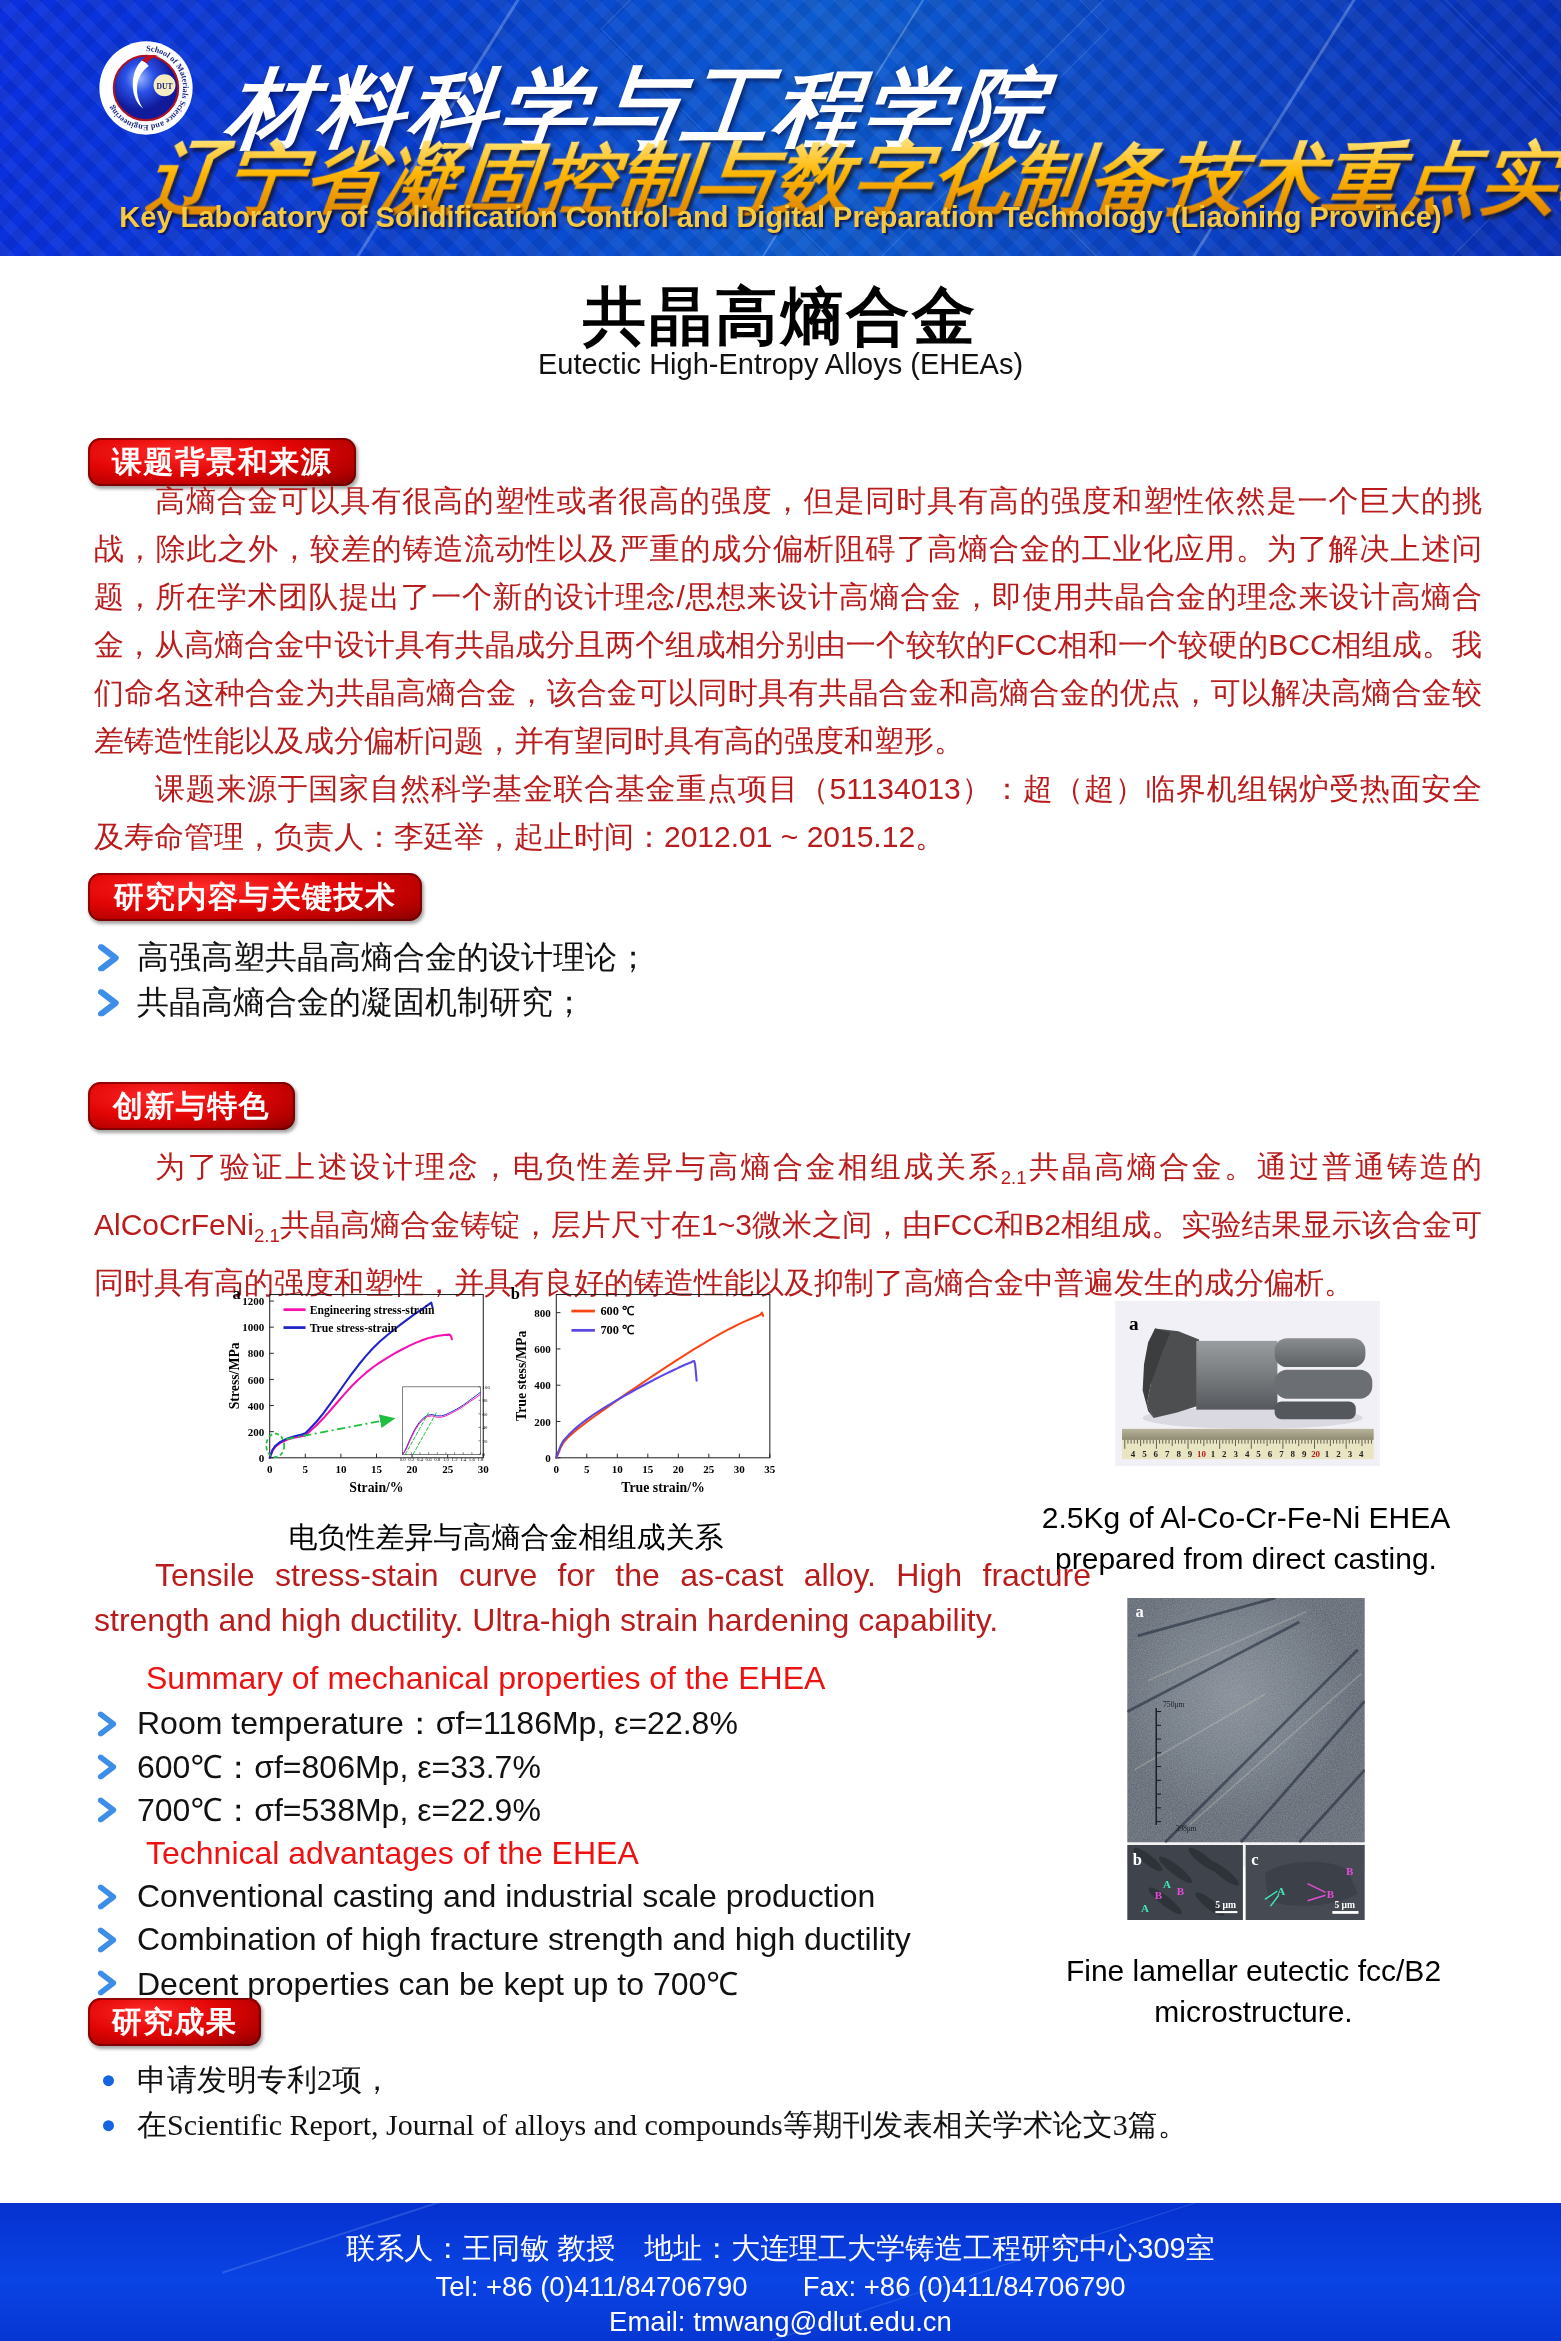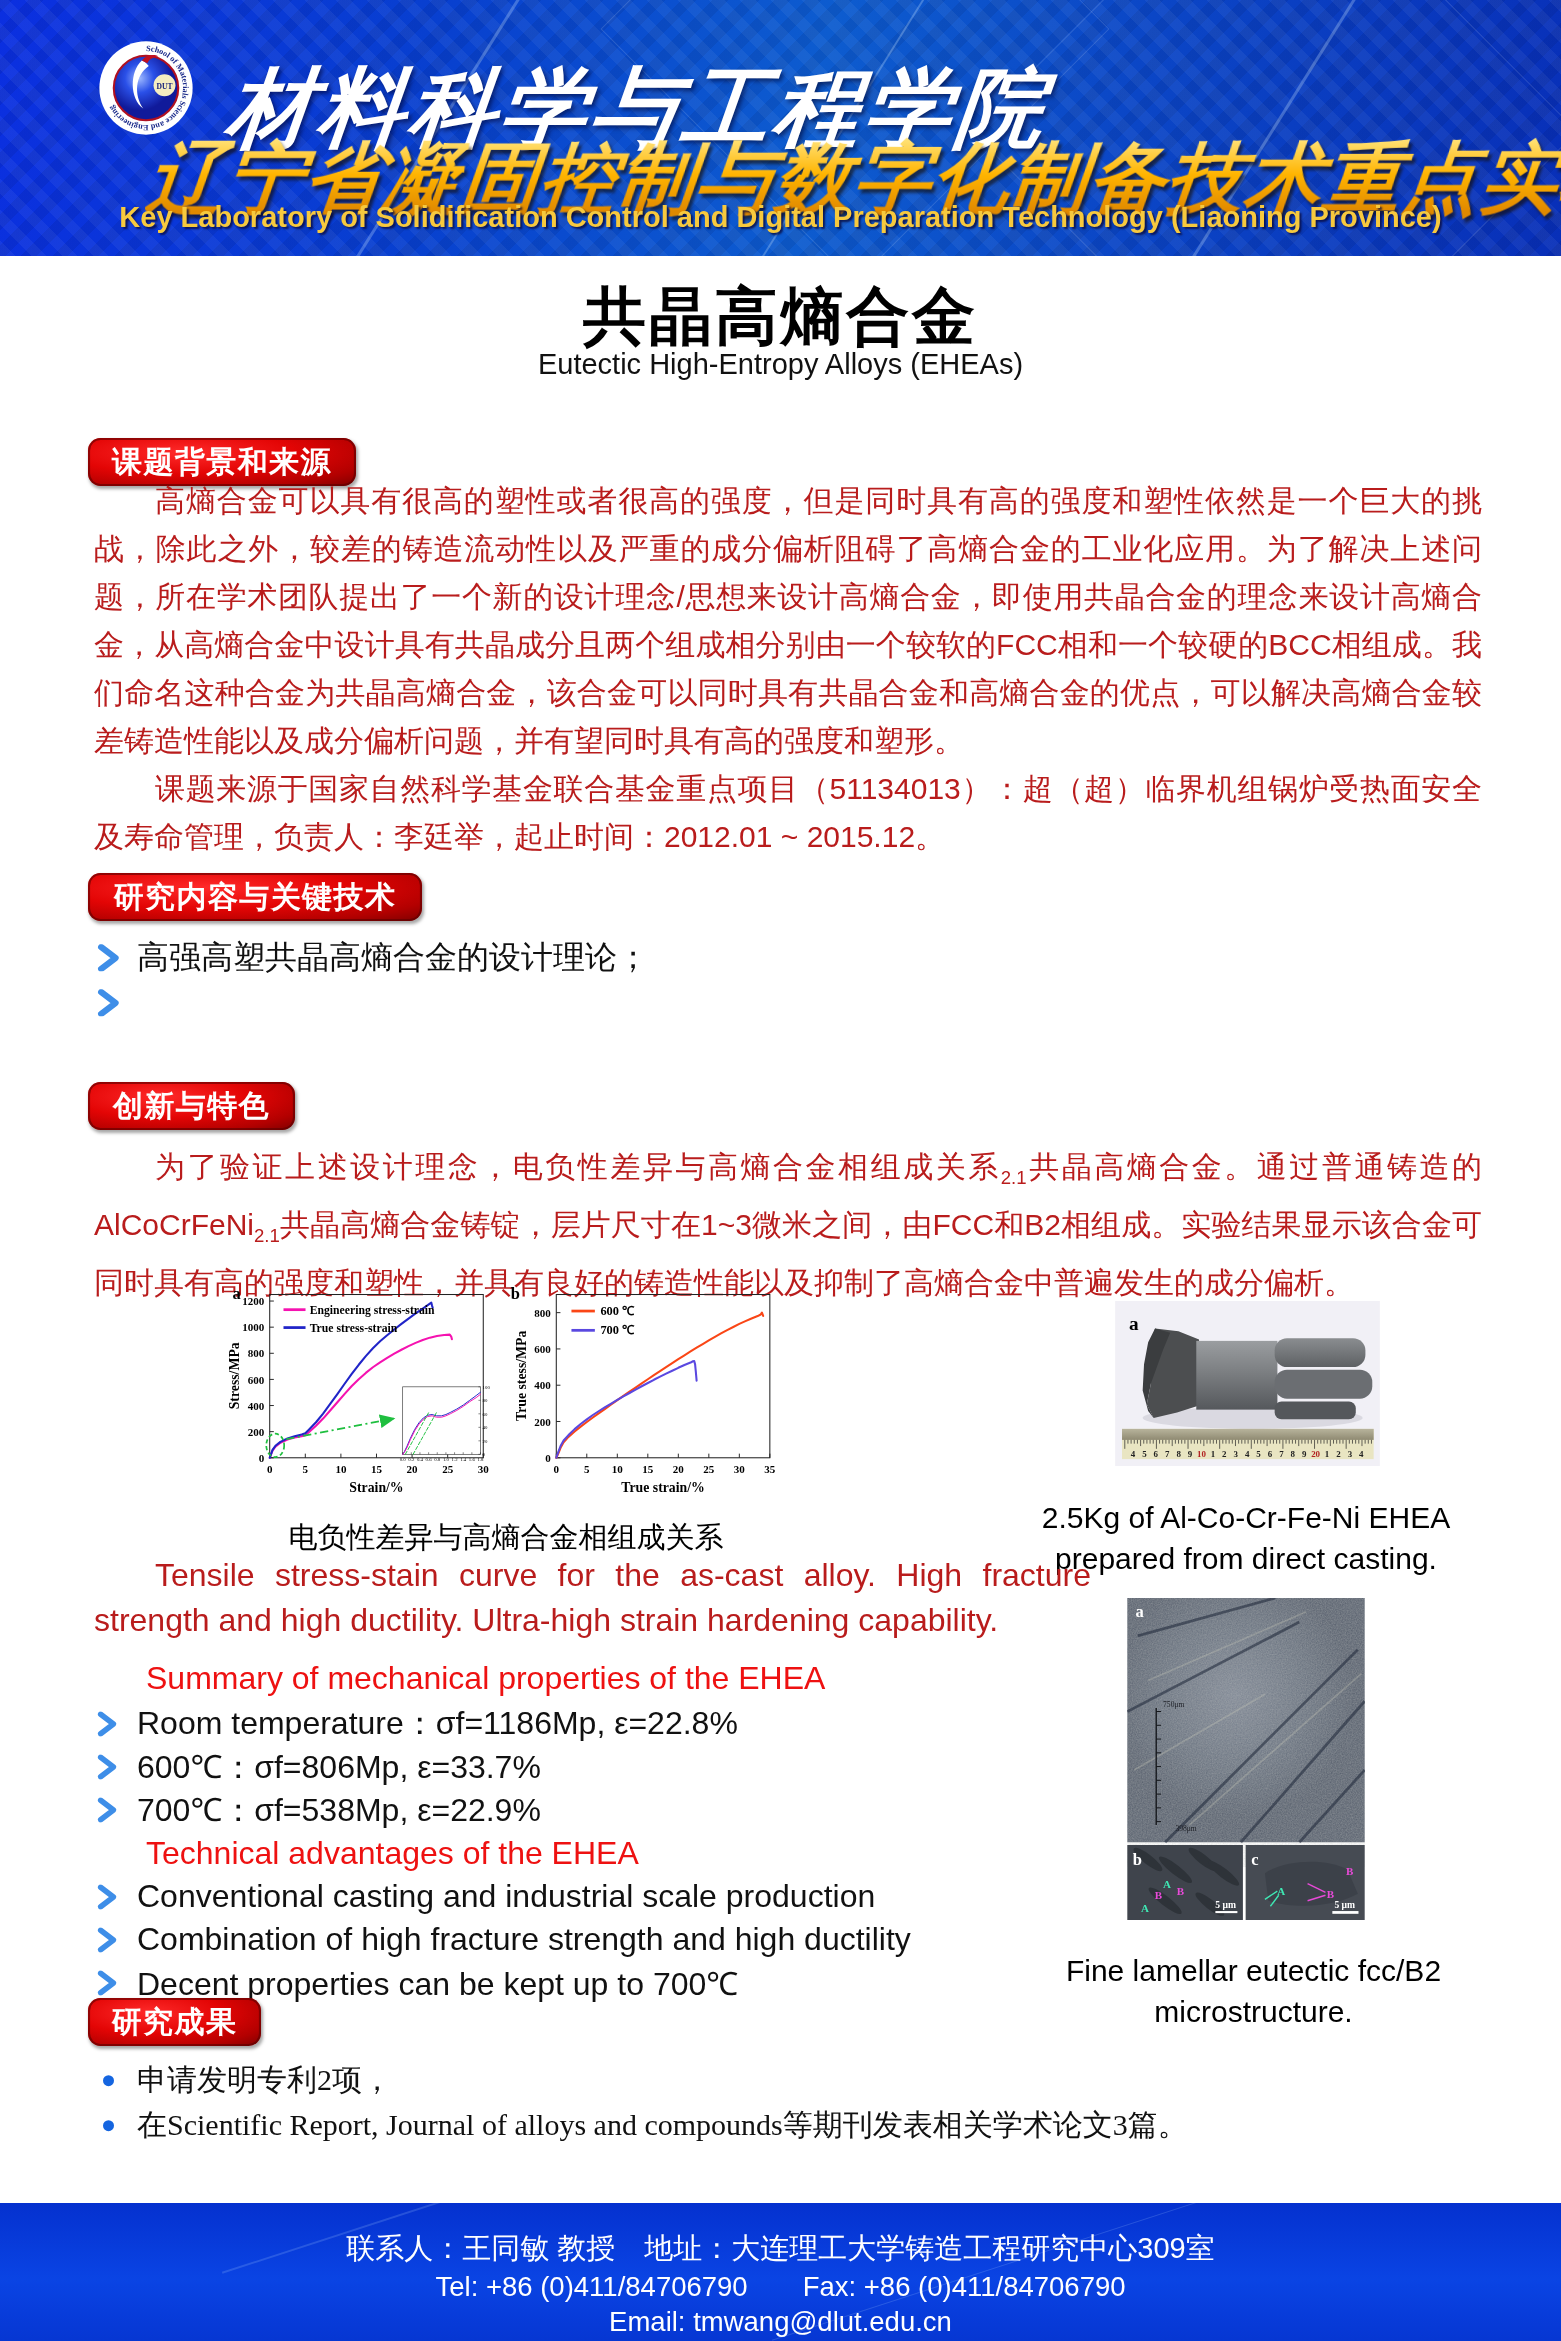--- a/index.html
+++ b/index.html
@@ -111,20 +111,21 @@
     <li>
       <svg class="chev" width="23.4" height="27.5" viewBox="0 0 34 40">
           <path d="M6 4 L27 20 L6 36" fill="none" stroke="#3e8ee8" stroke-width="9" stroke-linecap="round" stroke-linejoin="round"></path>
         </svg>
       <span>高强高塑共晶高熵合金的设计理论；</span>
       </li>
     <li>
       <svg class="chev" width="23.4" height="27.5" viewBox="0 0 34 40">
           <path d="M6 4 L27 20 L6 36" fill="none" stroke="#3e8ee8" stroke-width="9" stroke-linecap="round" stroke-linejoin="round"></path>
         </svg>
+      <span>共晶高熵合金的凝固机制研究；</span>
       </li>
   </ul>
 
   <div class="abs badge" style="left:88px;top:1082px;width:207px;height:48px;">创新与特色</div>
   <p class="abs para indent" style="left:86px;top:1135px;width:1388px;line-height:47px;"><span>为了验证上述设计理念，电负性差异与高熵合金相组成关系</span><sub>2.1</sub><span>共晶高熵合金。通过普通铸造的AlCoCrFeNi</span><sub>2.1</sub><span>共晶高熵合金铸锭，层片尺寸在1~3微米之间，由FCC和B2相组成。实验结果显示该合金可同时具有高的强度和塑性，并具有良好的铸造性能以及抑制了高熵合金中普遍发生的成分偏析。</span></p>
 
   <svg class="abs" style="left:227px;top:1282px;" width="558" height="231" viewBox="0 0 810 335">
     <defs>
       <marker id="arrowG" markerWidth="10" markerHeight="10" refX="8" refY="4" orient="auto">
         <path d="M0,0 L9,4 L0,8 Z" fill="#1fbf3f"></path>

